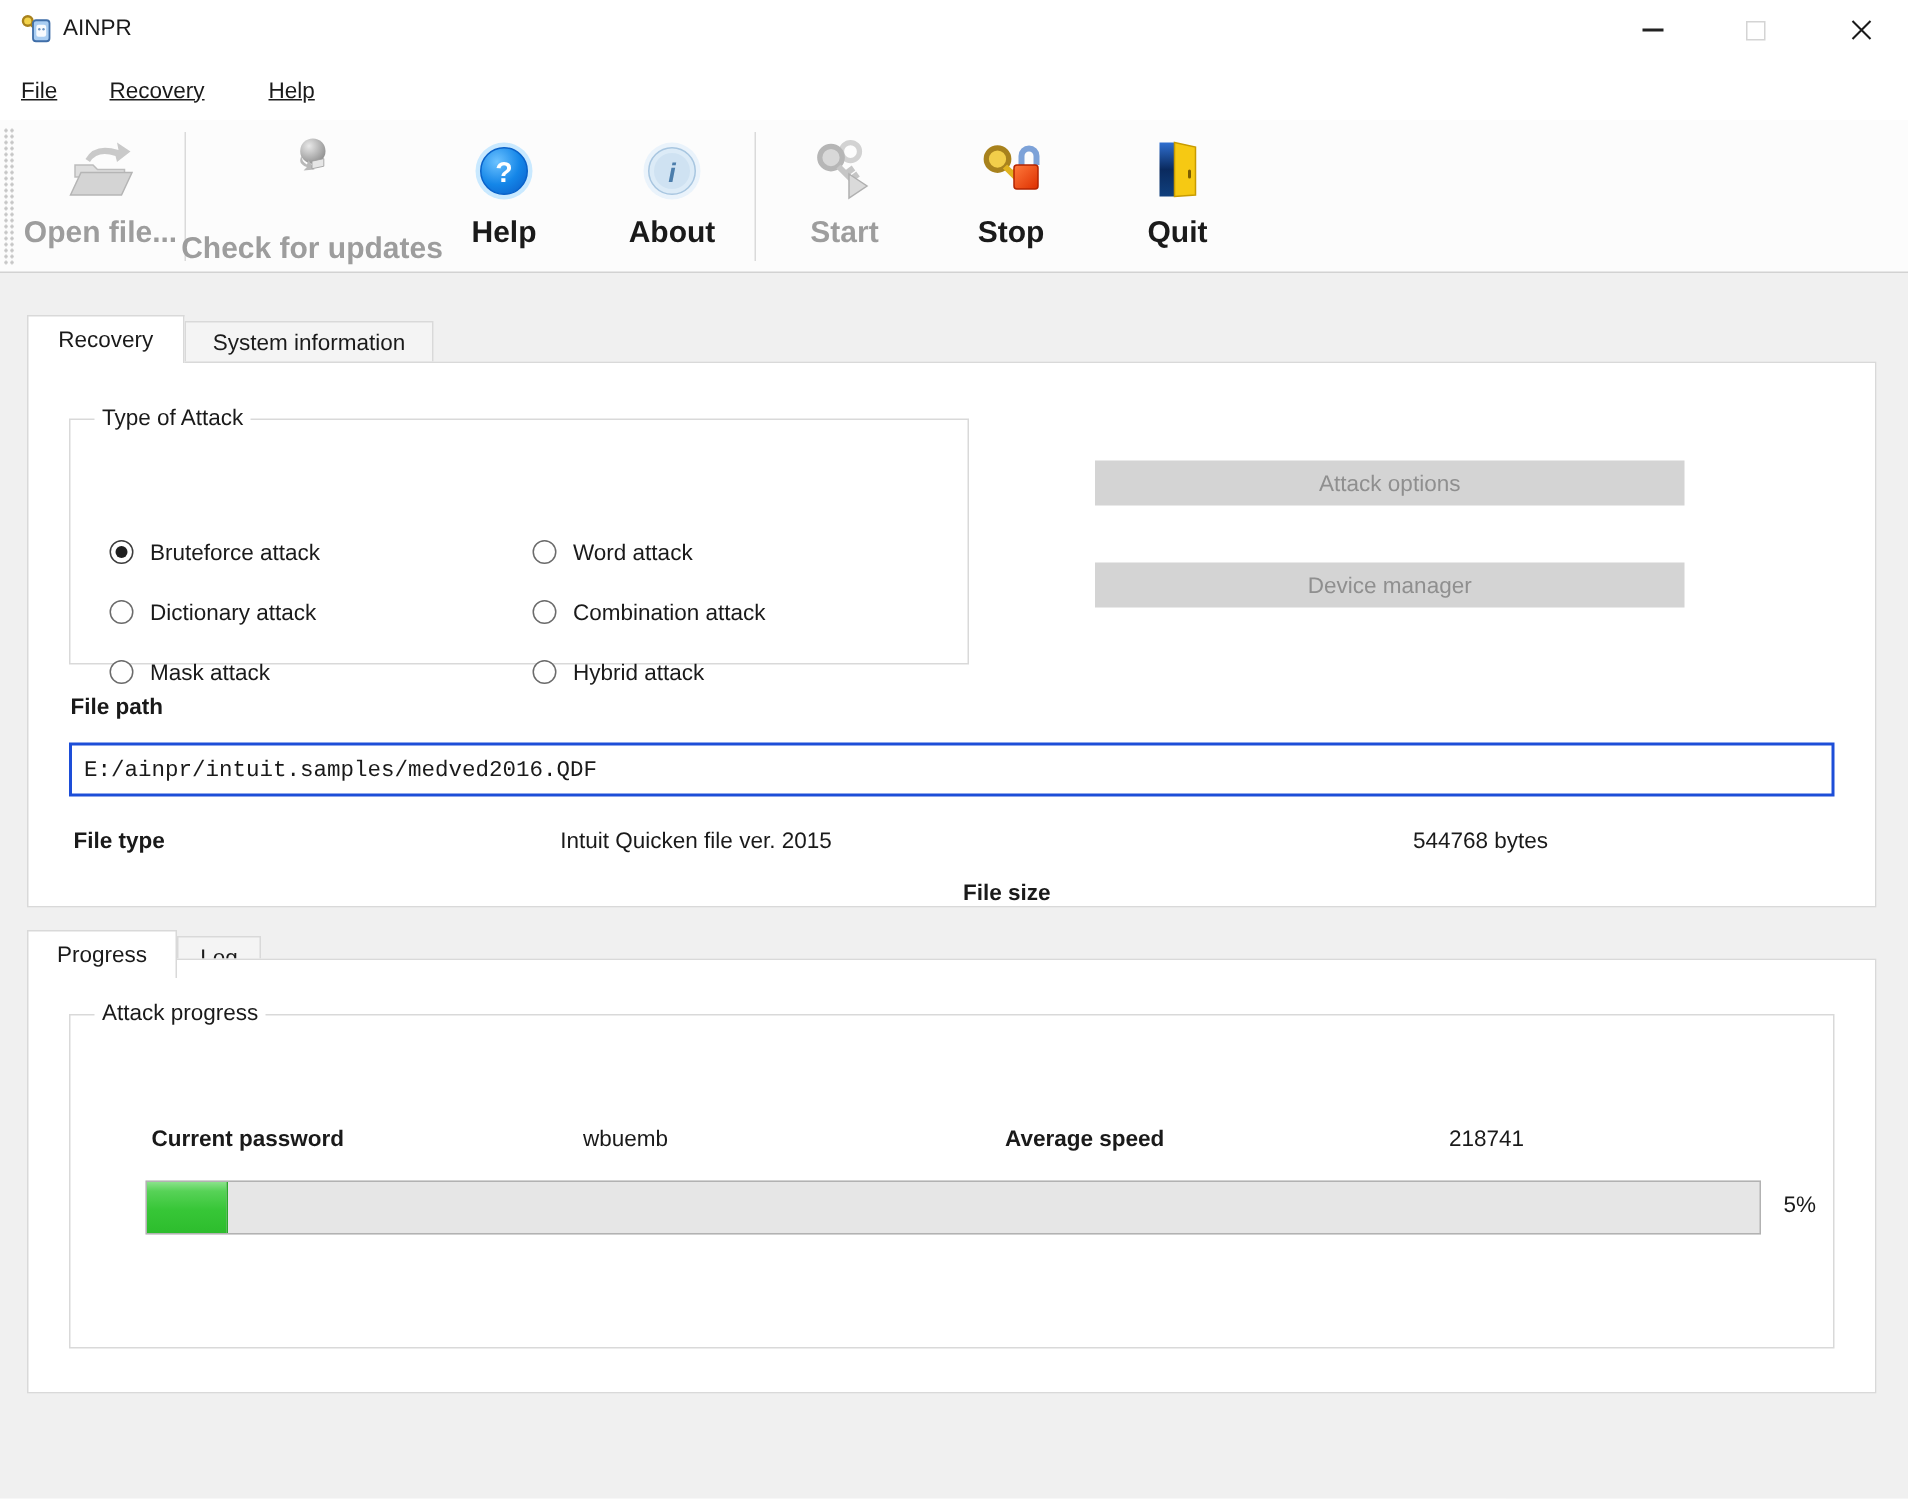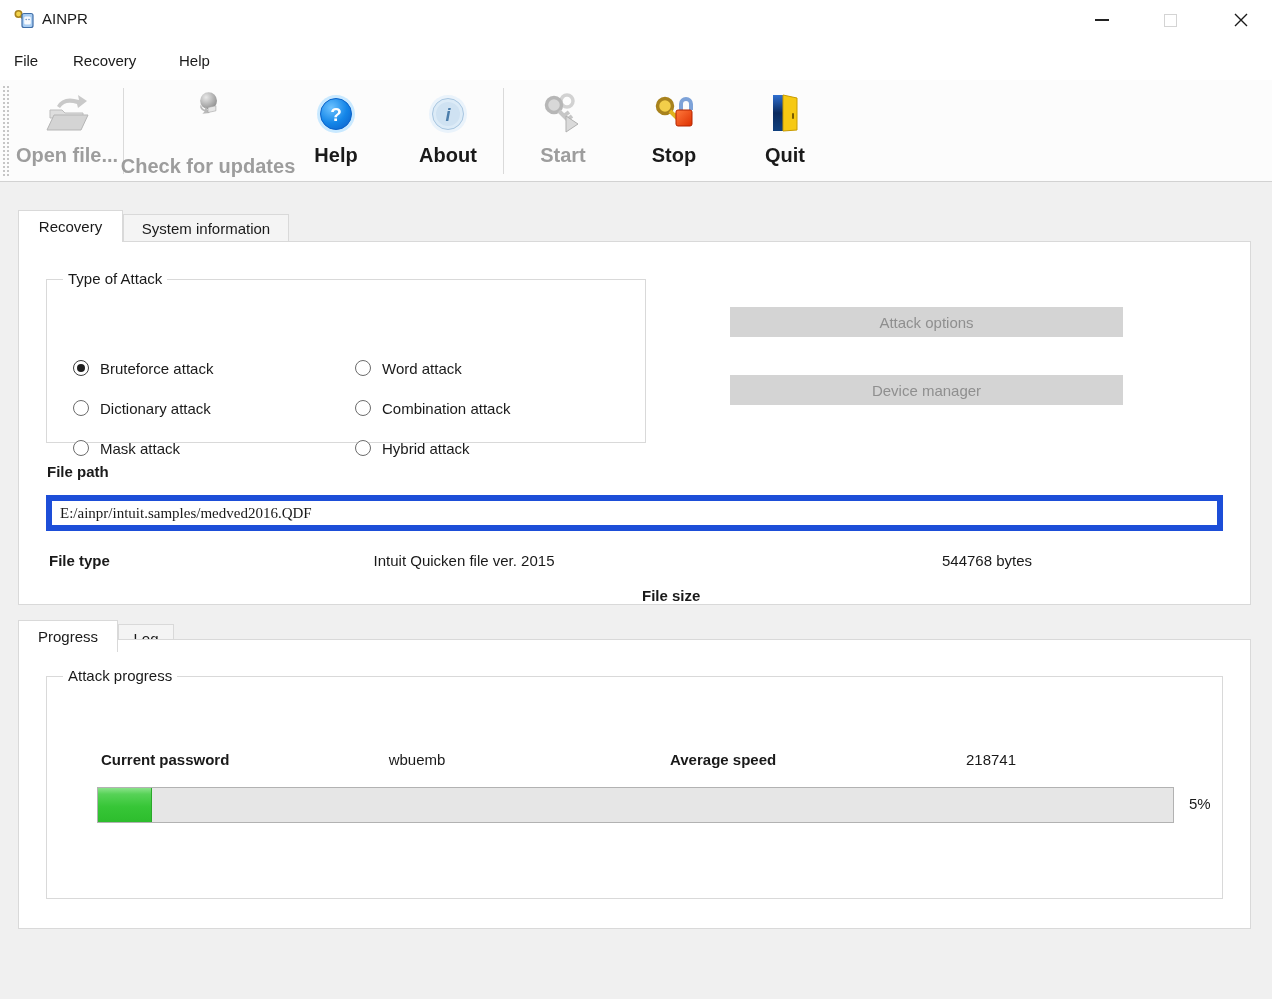--- a/index.html
+++ b/index.html
@@ -18,21 +18,21 @@
   .win-title { position:absolute; left:42px; top:10px; font-size:15px; }
   .win-btn { position:absolute; top:0; width:46px; height:40px; display:flex; align-items:center; justify-content:center; }
   .btn-min  { left:1079px; }
   .btn-max  { left:1147px; }
   .btn-close{ left:1218px; }
   .glyph-min { width:14px; height:0; border-top:2px solid #222; }
   .glyph-max { width:13px; height:13px; border:1.5px solid #d4d4d4; }
 
   
   .menubar { position:absolute; left:0; top:40px; width:1272px; height:40px; background:#fff; }
-  .menu-item { position:absolute; top:0; height:40px; display:flex; align-items:center; padding:0 8px; cursor:default; }
+  .menu-item { position:absolute; top:0; height:40px; display:flex; align-items:center; padding:0 8px; cursor:default;text-decoration:underline; }
   .menu-file { left:6px; } .menu-recovery { left:65px; } .menu-help { left:171px; }
 
   
   .toolbar { position:absolute; left:0; top:80px; width:1272px; height:102px; background:#fcfcfc; border-bottom:1px solid #d2d2d2; }
   .gripper { position:absolute; left:2px; top:5px; width:8px; height:92px;
              background-image: radial-gradient(#c6c6c6 1px, transparent 1.2px);
              background-size:4px 4px; }
   .tbtn { position:absolute; top:4px; height:94px; display:flex; flex-direction:column; align-items:center; justify-content:flex-start; cursor:default; }
   .tbtn .ticon { width:48px; height:48px; margin-top:6px; }
   .tbtn .tlabel { margin-top:6px; font-size:20px; white-space:nowrap;font-weight:bold; }
@@ -78,21 +78,21 @@
 
   
   .side-btn { position:absolute; left:711px; width:393px; height:30px; background:#d4d4d4;
               color:#8f8f8f; font-size:15px; display:flex; align-items:center; justify-content:center; cursor:default; }
   .sb-options { top:65px; } .sb-device { top:133px; }
 
   
   .bold-label { font-weight:700; font-size:15px; white-space:nowrap; }
   .fp-label { position:absolute; left:28px; top:221px; }
   .fp-input { position:absolute; left:27px; top:253px; width:1177px; height:36px;
-              border:6px solid #1d4ed8; background:#fff; font-family:Liberation Serif, serif;
+              border:2px solid #1d4ed8; background:#fff; font-family:Liberation Mono, monospace;
               font-size:15px; color:#1a1a1a; padding:0 8px; outline:none; }
   .meta-row { position:absolute; left:0; top:310px; width:1233px; height:20px; }
   .ft-label { position:absolute; left:30px; }
   .ft-value { position:absolute; left:250px; width:390px; text-align:center; font-size:15px; }
   .fs-label { position:absolute; left:623px;margin-top:35px; }
   .fs-value { position:absolute; left:793px; width:350px; text-align:center; font-size:15px; }
 
   
   .prog-row { position:absolute; left:0; top:74px; width:1233px; height:20px; }
   .cp-label { position:absolute; left:54px; }

